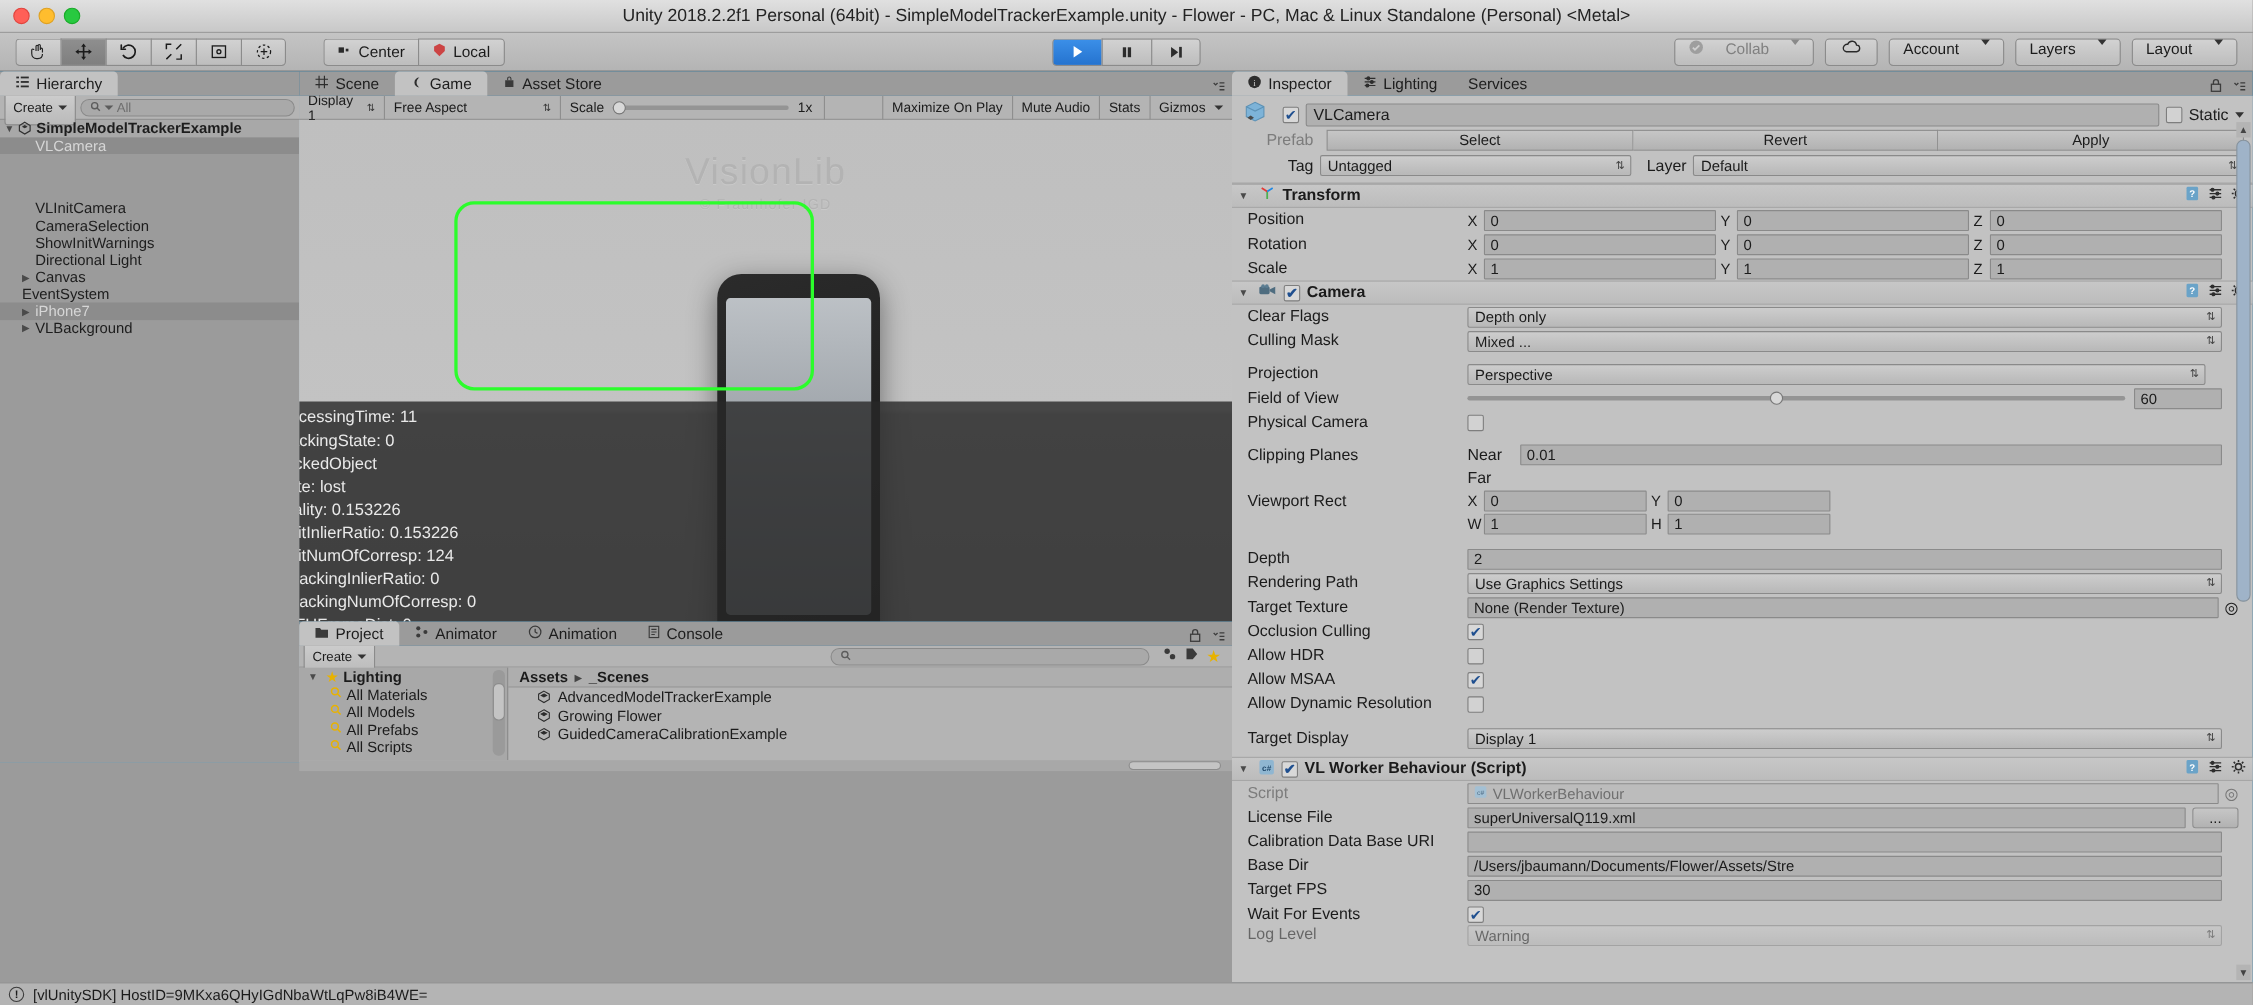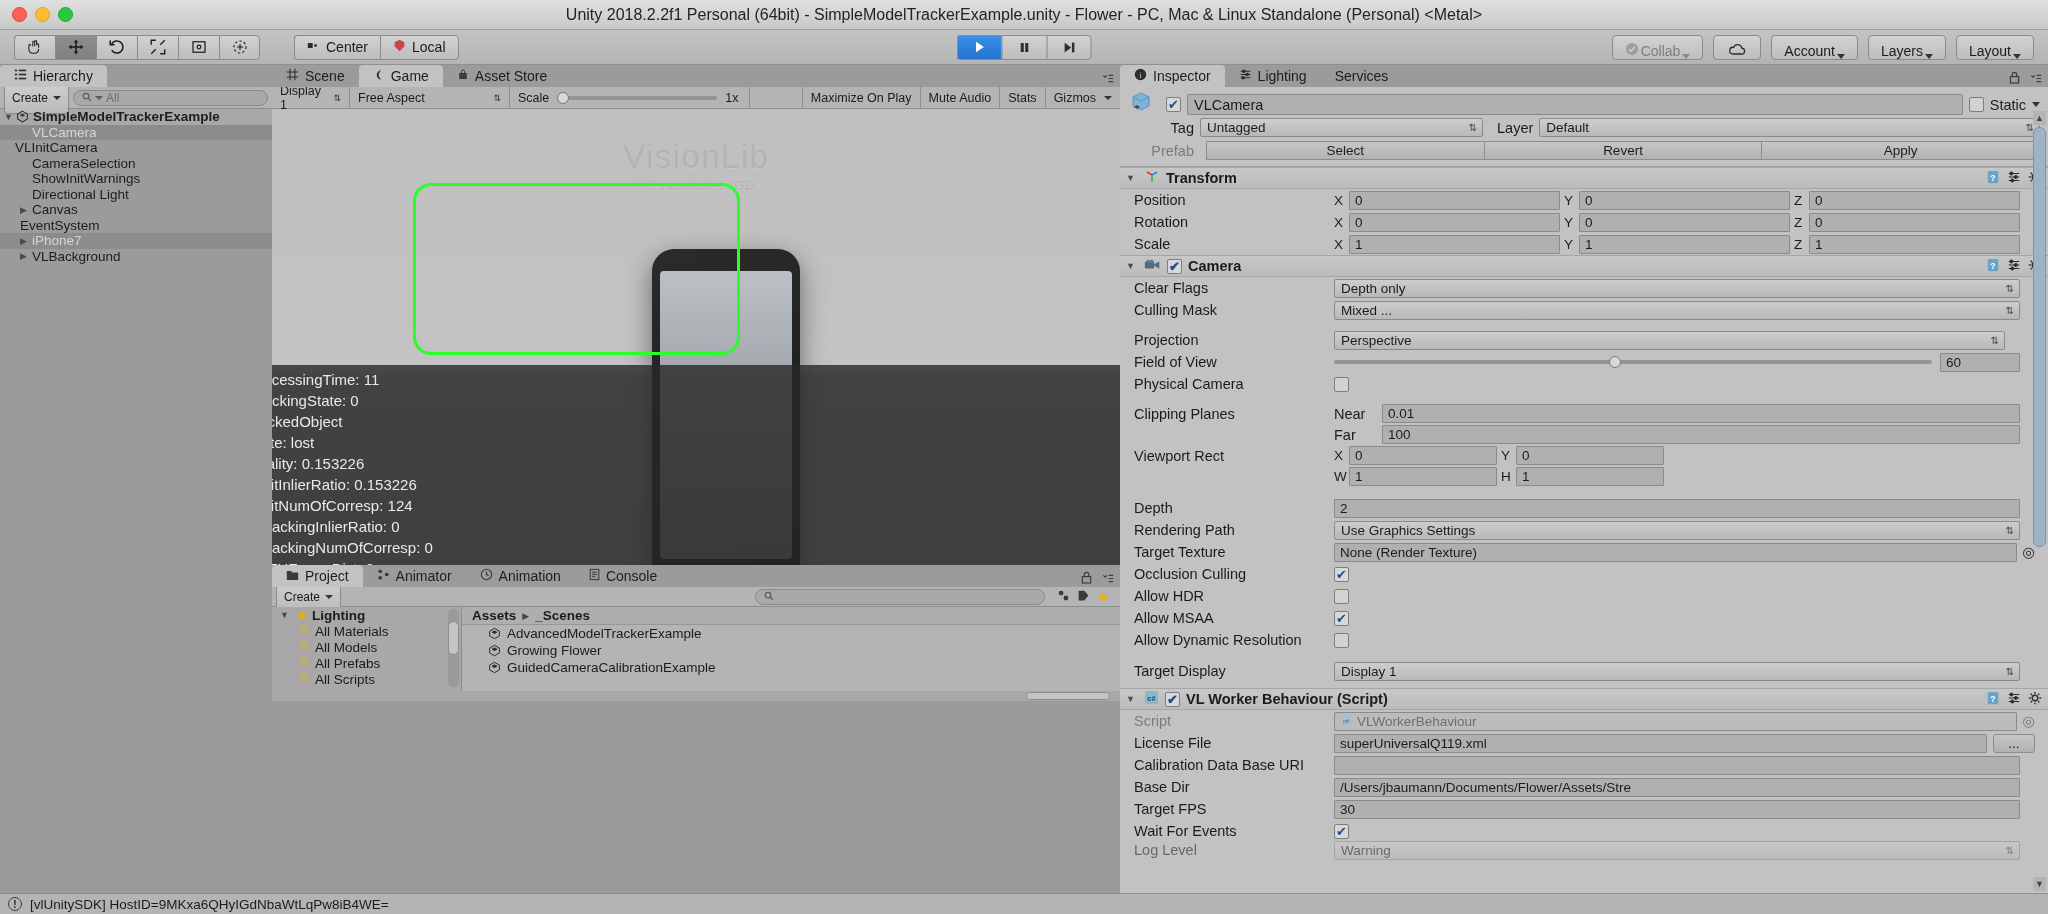--- a/index.html
+++ b/index.html
@@ -65,21 +65,21 @@
     border:1px solid #8b8b8b;border-right:none;
     display:flex;align-items:center;justify-content:center;
   }
   .playbtn:first-child{border-radius:4px 0 0 4px;background:linear-gradient(#3b8fe8,#2573cf);}
   .playbtn:last-child{border-radius:0 4px 4px 0;border-right:1px solid #8b8b8b;}
   .right-tools{ position:absolute; right:14px; display:flex; gap:10px; align-items:center;}
   .rbtn{
     height:25px;padding:0 12px;
     background:linear-gradient(#d2d2d2,#bdbdbd);
     border:1px solid #8b8b8b;border-radius:4px;
-    display:flex;align-items:flex-end;gap:2px;font-size:14px;
+    display:flex;align-items:flex-start;gap:20px;font-size:14px;
   }
   .rbtn.dim{ color:#808080; }
   .caret{ width:0;height:0;border-left:4px solid transparent;border-right:4px solid transparent;border-top:5px solid #333; }
 
   
   .panel{ position:absolute; background:#0369a1; }
   .tabbar{
     height:22px; background:#9b9b9b; display:flex; align-items:flex-end;
     position:relative;
   }
@@ -408,21 +408,21 @@
             <span style="margin-right: 4px;"><svg width="13" height="13" viewBox="0 0 16 16" fill="#303030" style="vertical-align:-2px">
                 <path d="M8 1.4L14 5v6l-6 3.6L2 11V5z" fill="none" stroke="#303030" stroke-width="1.3"></path>
                 <path d="M8 4.6L11.2 6.4 8 8.2 4.8 6.4z" fill="#303030"></path>
               </svg></span>
             <span>SimpleModelTrackerExample</span>
           </div>
           <div class="hrow sel" style="padding-left: 20px;">
             <span class="arrow"></span>
             <span>VLCamera</span>
           </div>
-          <div class="hrow" style="padding-left: 3px;">
+          <div class="hrow" style="padding-left: 20px; margin-top: 42px;">
             <span class="arrow"></span>
             <span>VLInitCamera</span>
           </div>
           <div class="hrow" style="padding-left: 20px;">
             <span class="arrow"></span>
             <span>CameraSelection</span>
           </div>
           <div class="hrow" style="padding-left: 20px;">
             <span class="arrow"></span>
             <span>ShowInitWarnings</span>
@@ -731,41 +731,41 @@
           </span>
           <span class="chk on"></span>
           <div class="namefield">
             <span>VLCamera</span>
           </div>
           <span class="chk"></span>
           <span class="lbl">Static</span>
           <span class="caret"></span>
         </div>
         <div class="irow">
-          <span class="lbl" style="width:66px;text-align:right">Tag</span>
-          <div class="dd" style="width:283px">
-            <span>Untagged</span>
-          </div>
-          <span class="lbl" style="margin-left:8px">Layer</span>
-          <div class="dd" style="flex:1">
-            <span>Default</span>
-          </div>
-        </div>
-        <div class="irow">
           <span class="lbl dim" style="width:66px;text-align:right">Prefab</span>
           <div style="display:flex;flex:1;margin-left:6px">
             <div class="btnflat">
                 <span>Select</span>
               </div>
             <div class="btnflat" style="border-left:none">
                 <span>Revert</span>
               </div>
             <div class="btnflat" style="border-left:none">
                 <span>Apply</span>
               </div>
+          </div>
+        </div>
+        <div class="irow">
+          <span class="lbl" style="width:66px;text-align:right">Tag</span>
+          <div class="dd" style="width:283px">
+            <span>Untagged</span>
+          </div>
+          <span class="lbl" style="margin-left:8px">Layer</span>
+          <div class="dd" style="flex:1">
+            <span>Default</span>
           </div>
         </div>
       </div>
 
       <div class="compheader">
         <span class="arrow">▼</span>
         <span>
           <svg width="16" height="16" viewBox="0 0 16 16" fill="none" stroke-width="1.6">
               <path d="M8 13V6" stroke="#4caf50"></path>
               <path d="M8 6L3 3" stroke="#e53935"></path>
@@ -928,23 +928,20 @@
       <div class="proprow" style="height:21px">
         <span class="propname">Clipping Planes</span>
         <span style="width:48px">Near</span>
         <div class="field" style="flex:1;margin-right:22px">
           <span>0.01</span>
         </div>
       </div>
       <div class="proprow" style="height:21px">
         <span class="propname"></span>
         <span style="width:48px">Far</span>
-        <div class="field" style="flex:1;margin-right:22px">
-          <span>100</span>
-        </div>
       </div>
       <div class="proprow" style="height:21px">
         <span class="propname">Viewport Rect</span>
         <div class="xyz" style="max-width:330px">
           <span class="ax">X</span>
           <div class="field">
               <span>0</span>
             </div>
           <span class="ax">Y</span>
           <div class="field">

